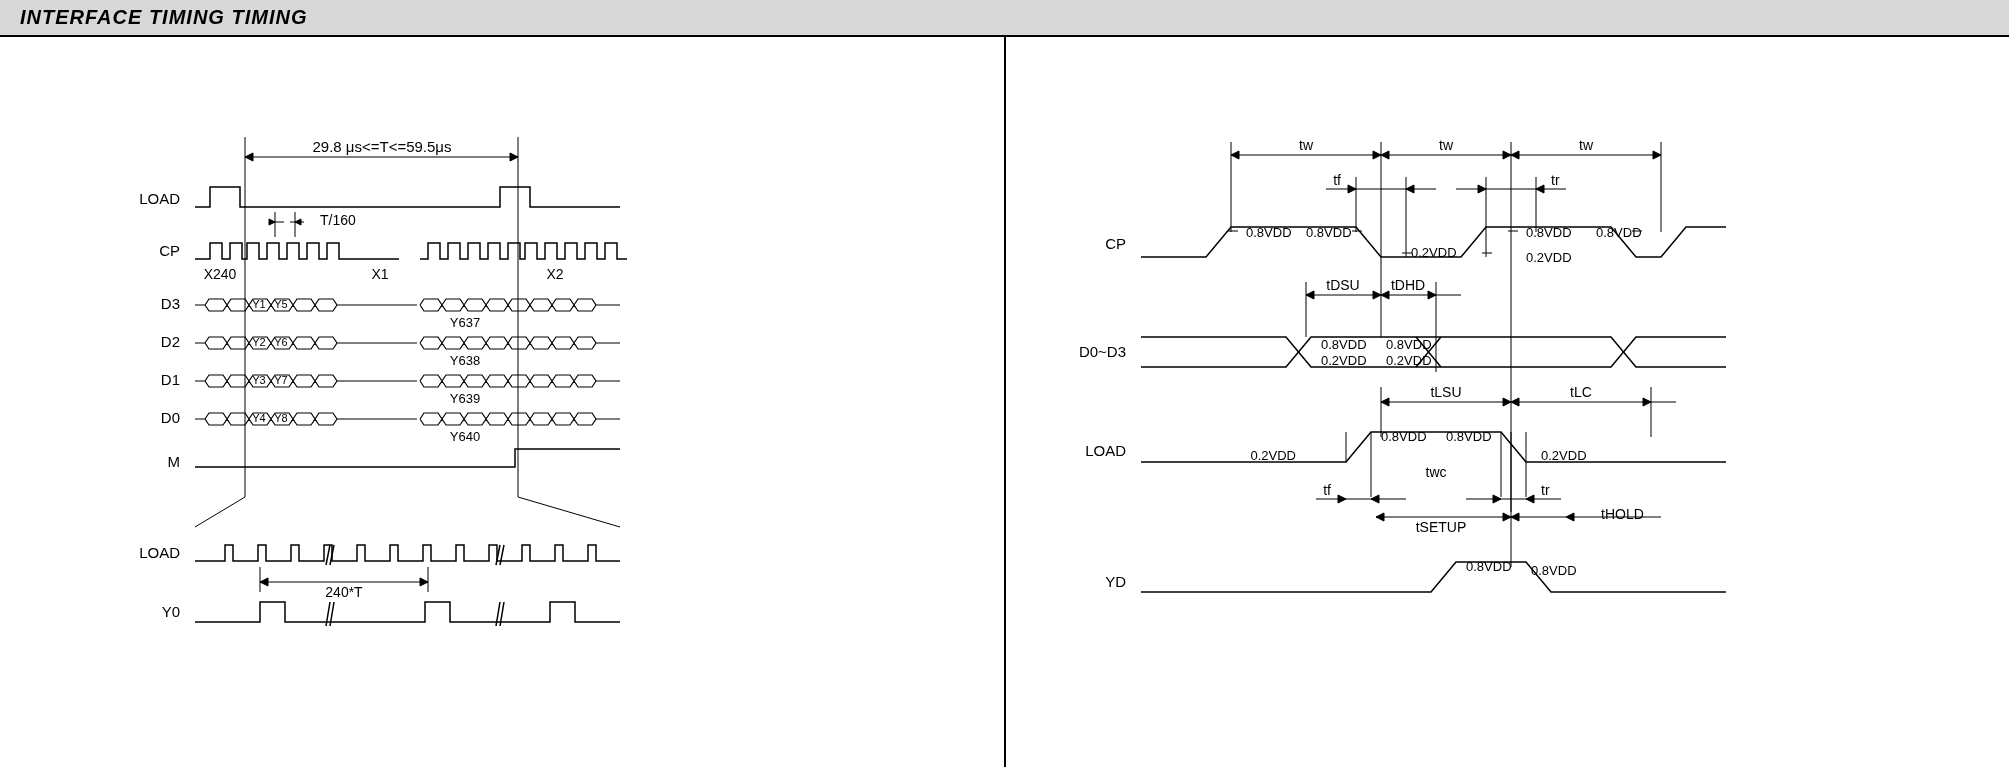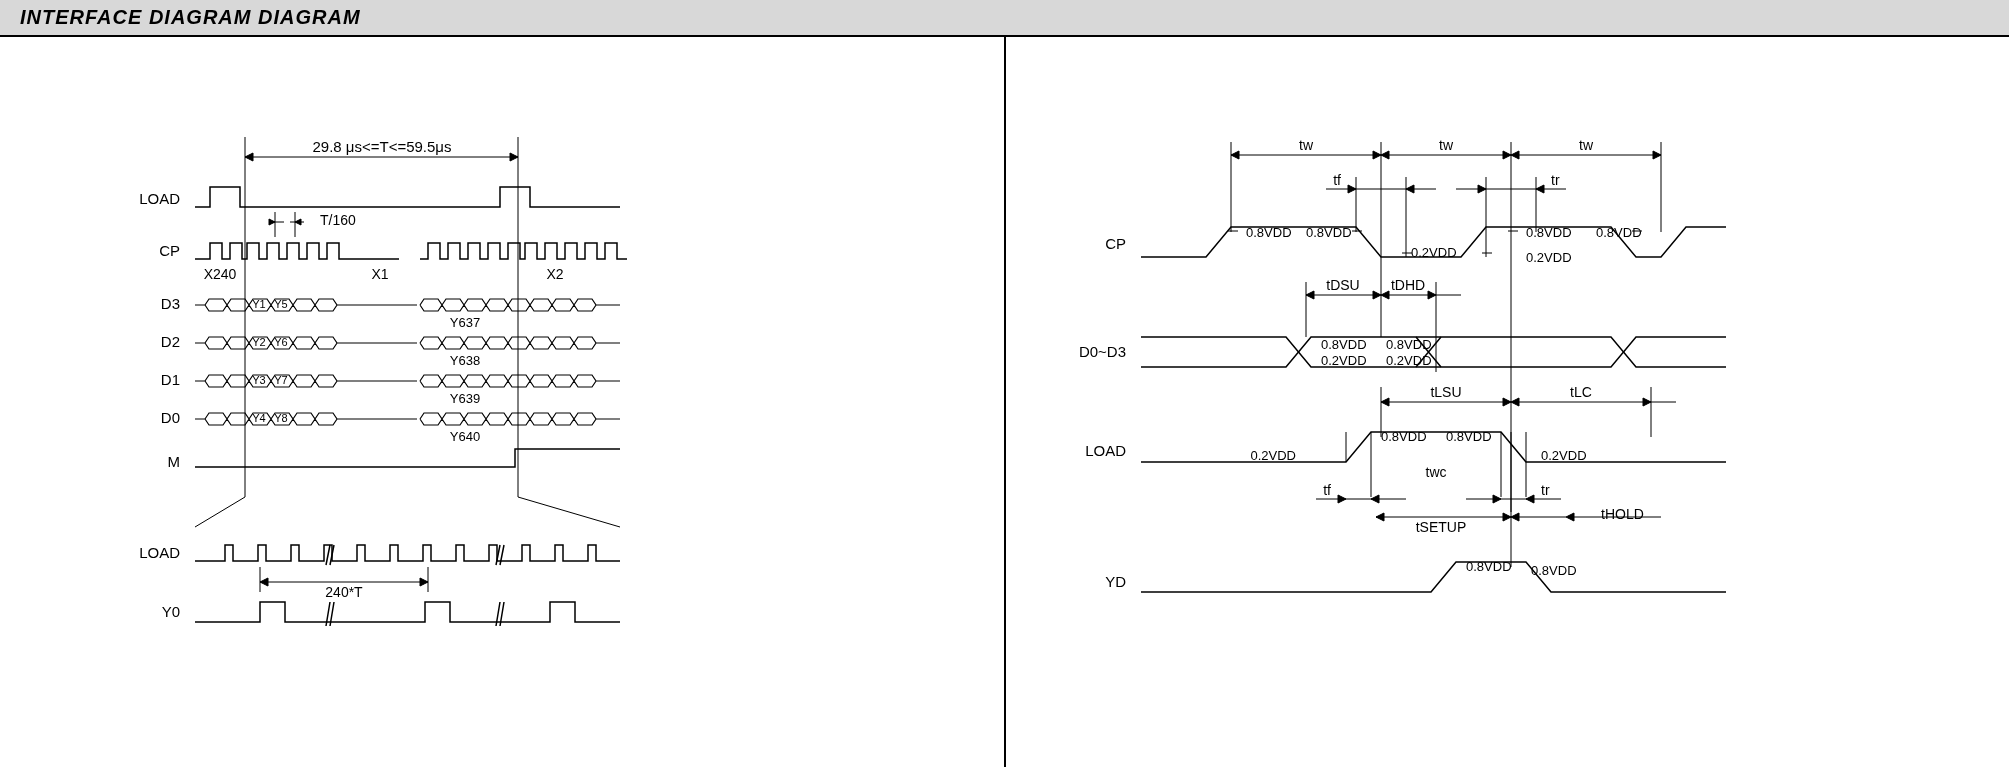--- a/index.html
+++ b/index.html
@@ -33,21 +33,21 @@
     width: 1003px;
   }
   svg text {
     font-family: Arial, Helvetica, sans-serif;
   }
 </style>
 </head>
 <body>
 
 <div class="header-bar">
-  <span>INTERFACE DIAGRAM DIAGRAM</span>
+  <span>INTERFACE TIMING TIMING</span>
 </div>
 
 <div class="content">
 
   <div class="panel panel-left">
     <svg viewBox="0 0 1004 730" width="1004" height="730">
       <g font-size="15" fill="#000" stroke="none">
 
         <text x="180" y="167" text-anchor="end">LOAD</text>
         <text x="180" y="219" text-anchor="end">CP</text>

